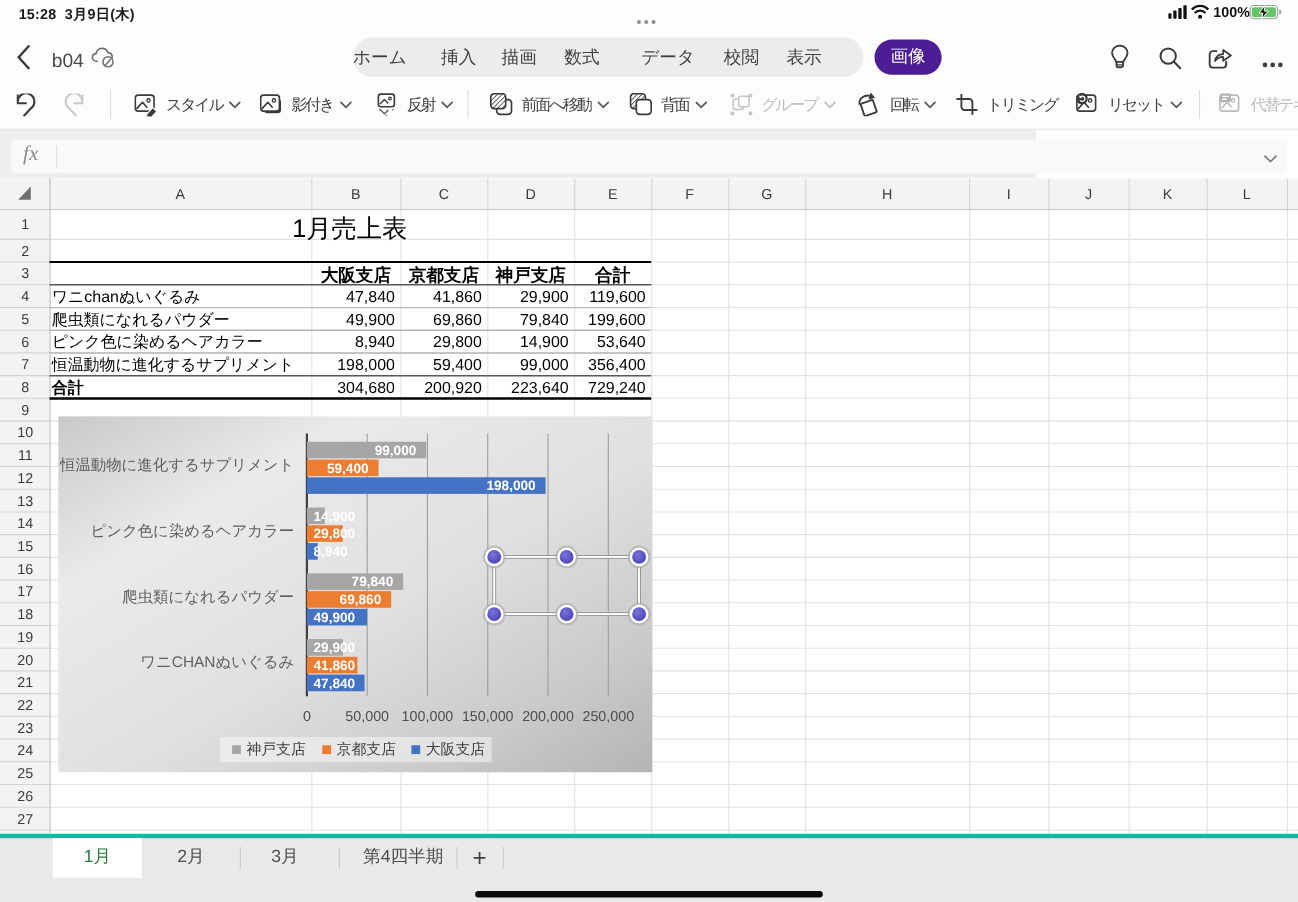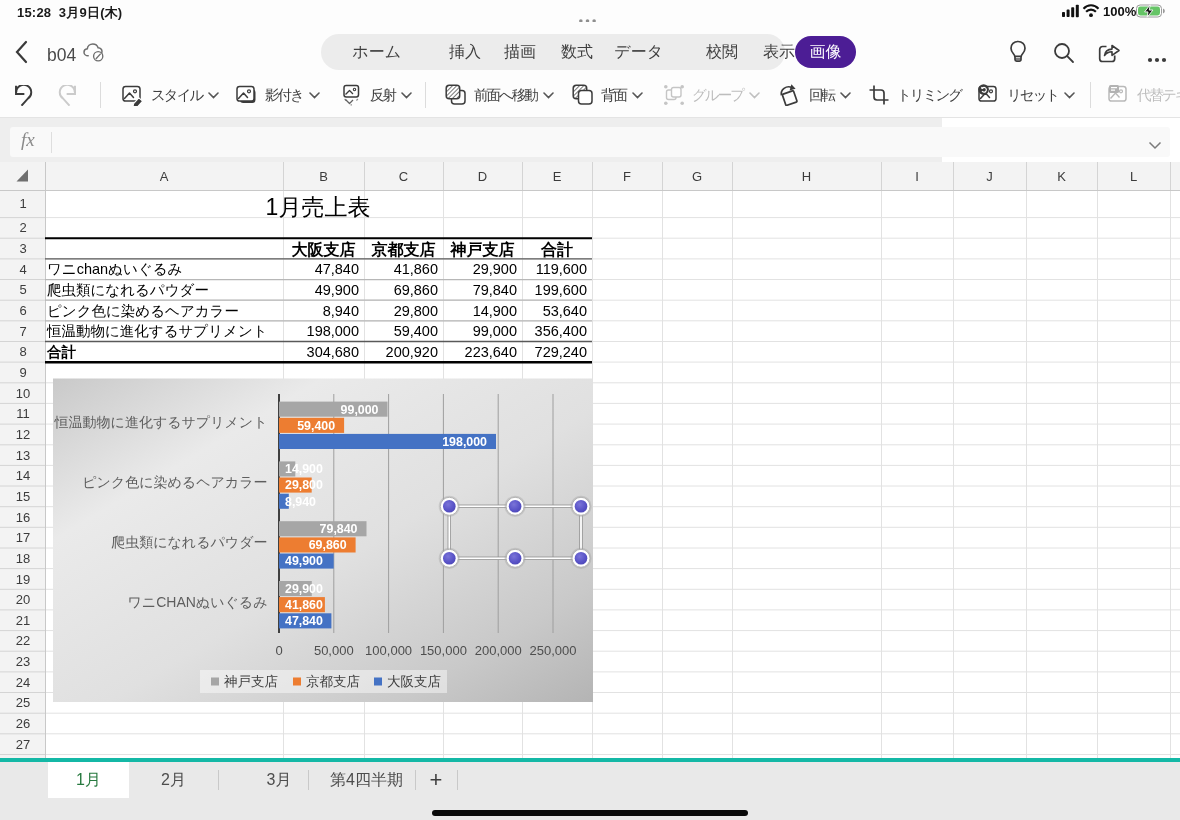--- a/index.html
+++ b/index.html
@@ -8,21 +8,21 @@
 #status { position:absolute; left:0; top:0; width:1180px; height:22px; background:#fdfdfd; }
 #stime { position:absolute; left:17px; top:4px; font-size:13px; font-weight:bold; color:#1a1a1a; letter-spacing:0.2px; }
 #sdots { position:absolute; left:578px; top:10px; }
 #sics { position:absolute; left:1062px; top:4px; }
 
 #title { position:absolute; left:0; top:22px; width:1180px; height:50px; background:#fdfdfd; }
 #back { position:absolute; left:14px; top:18px; }
 #fname { position:absolute; left:47px; top:23px; font-size:17.5px; color:#4a4a4a; }
 #cloud { position:absolute; left:82px; top:20px; }
 #pills { position:absolute; left:321px; top:12px; width:464px; height:36px; background:#ececec; border-radius:18px; }
-.rtab { position:absolute; top:8px; width:80px; text-align:right; font-size:16px; color:#3f3f3f; }
+.rtab { position:absolute; top:8px; width:80px; text-align:left; font-size:16px; color:#3f3f3f; }
 #gpill { position:absolute; left:795px; top:14px; width:61px; height:32px; background:#4c1d95; border-radius:16px; color:#fff; font-size:16px; text-align:center; line-height:32px; }
 #bulb { position:absolute; left:1008px; top:18px; }
 #search { position:absolute; left:1053px; top:20px; }
 #share { position:absolute; left:1098px; top:21px; }
 #more { position:absolute; left:1147px; top:27px; }
 
 #toolbar { position:absolute; left:0; top:72px; width:1180px; height:46px; background:#fdfdfd; border-bottom:1px solid #e4e4e4; }
 #undo { position:absolute; left:15px; top:13px; }
 #redo { position:absolute; left:58px; top:13px; }
 .tsep { position:absolute; top:10px; width:1px; height:26px; background:#dcdcdc; }
@@ -516,20 +516,20 @@
 <circle cx="581.0" cy="344.3" r="9.8" fill="none" stroke="#9e9e9e" stroke-opacity="0.35" stroke-width="1.6"></circle>
 <circle cx="581.0" cy="344.3" r="9" fill="#ffffff" stroke="#b2b2b2" stroke-width="1"></circle>
 <circle cx="581.0" cy="344.3" r="6.3" fill="url(#handle)"></circle>
 <circle cx="581.0" cy="396.3" r="9.8" fill="none" stroke="#9e9e9e" stroke-opacity="0.35" stroke-width="1.6"></circle>
 <circle cx="581.0" cy="396.3" r="9" fill="#ffffff" stroke="#b2b2b2" stroke-width="1"></circle>
 <circle cx="581.0" cy="396.3" r="6.3" fill="url(#handle)"></circle>
 </svg>
 <div id="bottom">
   <div class="stab" style="left:48px;width:81px;background:#fff;color:#27793f;">1月</div>
   <div class="stab" style="left:129px;width:89px;">2月</div>
-  <div class="stab" style="left:234px;width:90px;">3月</div>
+  <div class="stab" style="left:214px;width:90px;">3月</div>
   <div class="stab" style="left:308px;width:107px;padding-left:10px;">第4四半期</div>
   <div class="stab" style="left:415px;width:42px;font-size:22px;color:#3f3f3f;">+</div>
   <div class="ssep" style="left:218px"></div>
   <div class="ssep" style="left:308px"></div>
   <div class="ssep" style="left:415px"></div>
   <div class="ssep" style="left:457px"></div>
   <div id="homebar"></div>
 </div>
 </body></html>

